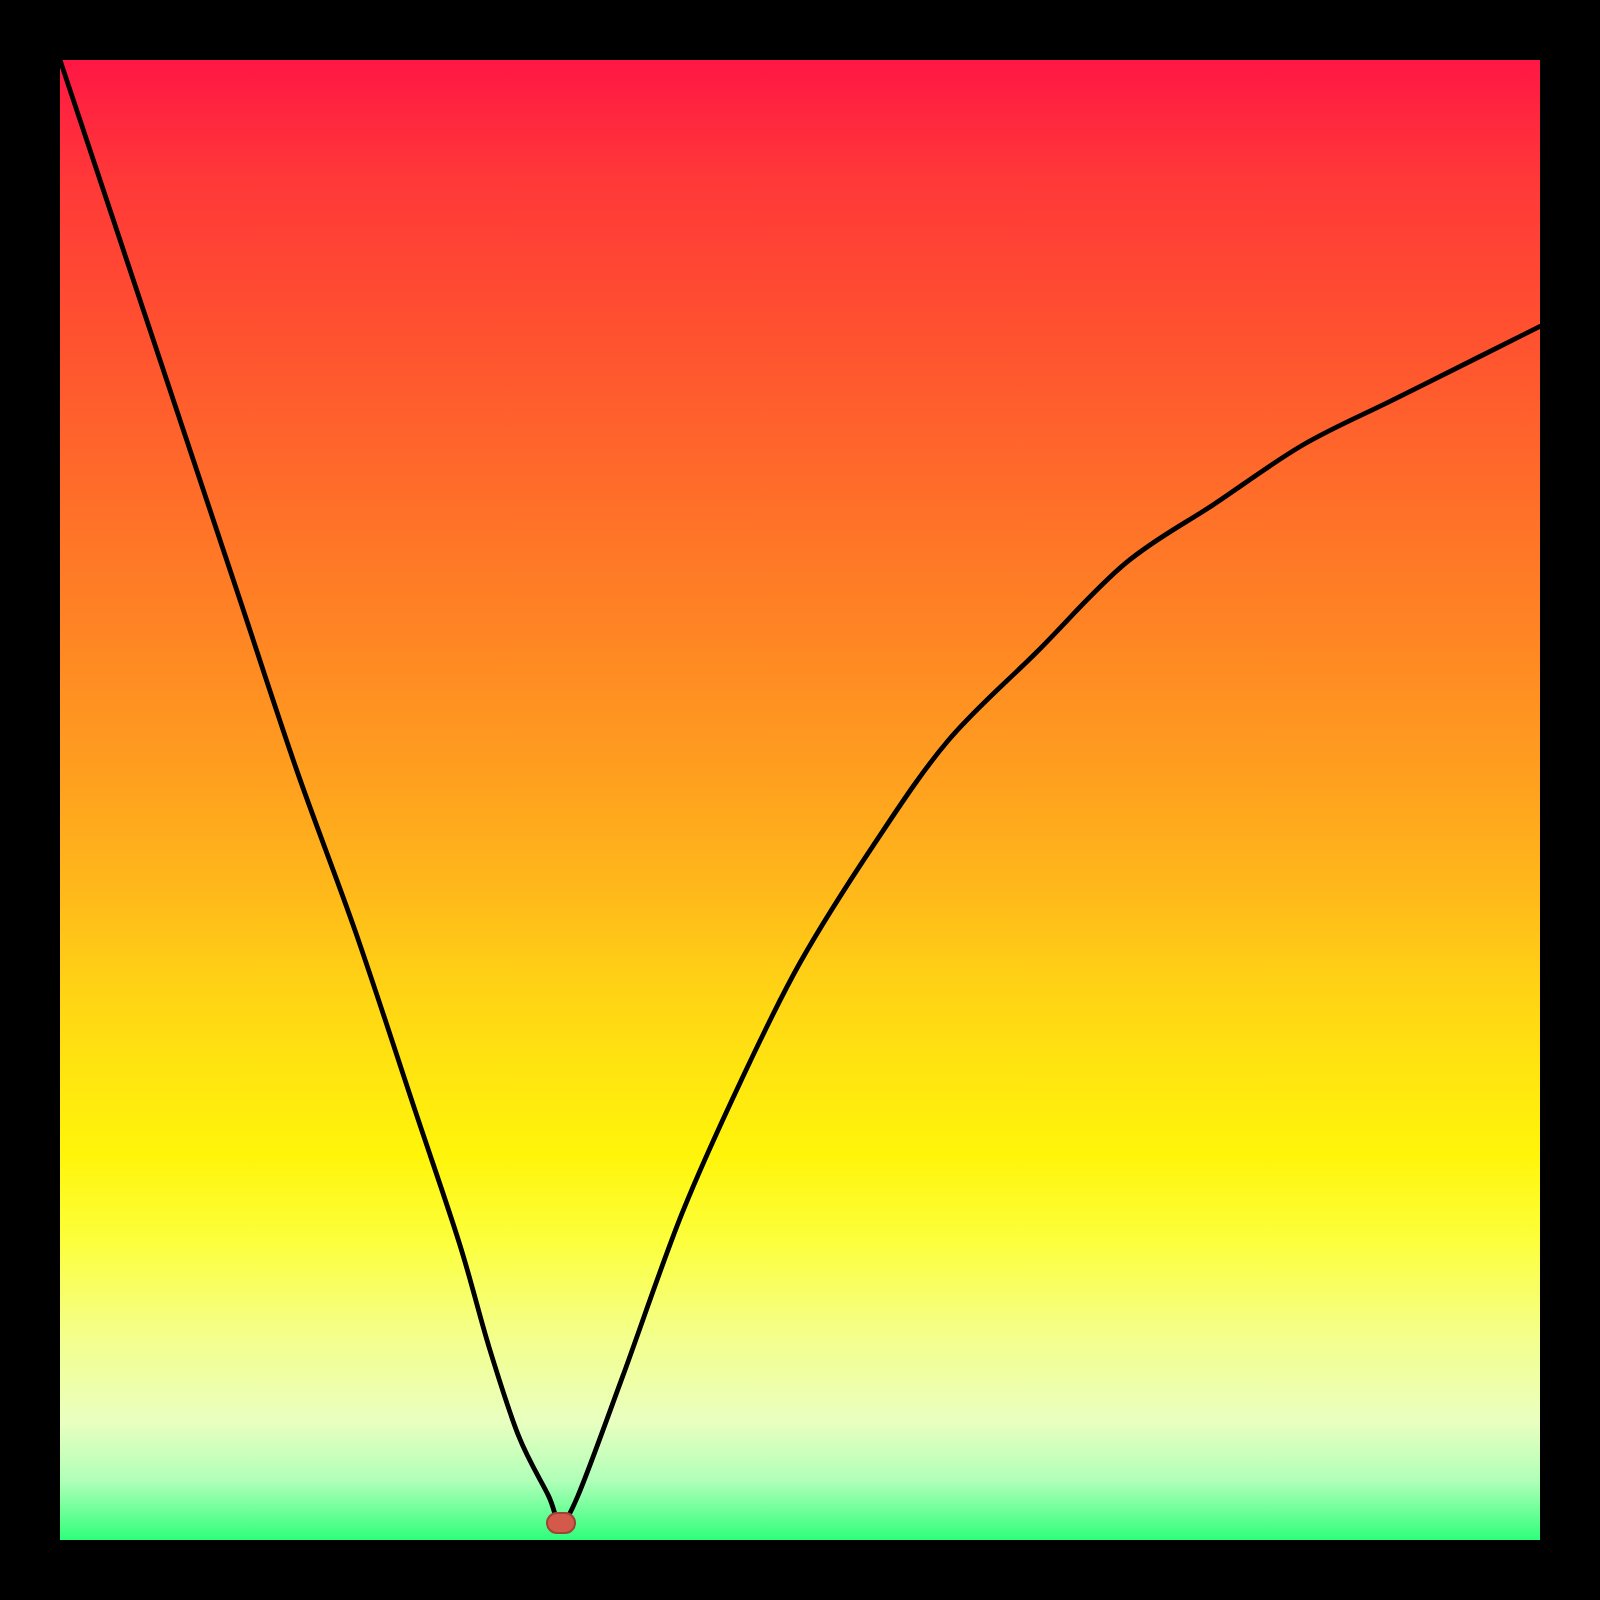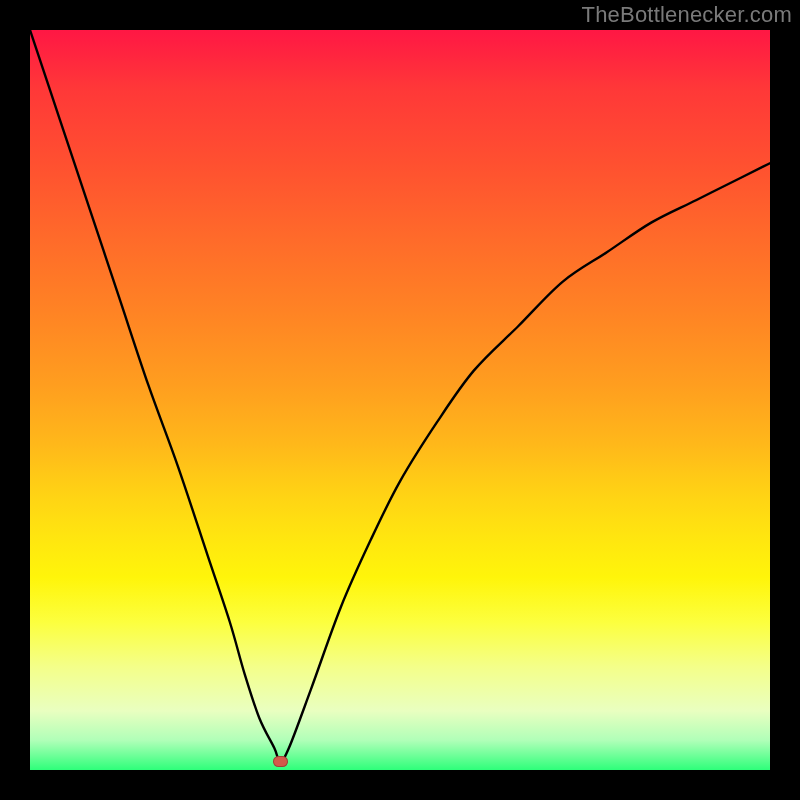--- a/index.html
+++ b/index.html
@@ -62,21 +62,20 @@
     height: 11px;
     border-radius: 6px;
     background: #d35a4a;
     box-shadow: 0 0 0 1px rgba(0,0,0,0.25) inset;
   }
 </style>
 </head>
 <body>
 
 <div class="frame">
-  <div class="attribution">TheBottlenecker.com</div>
 
   <div class="plot">
     <svg class="curve" viewBox="0 0 740 740" preserveAspectRatio="none">
       <path d="M 0.00 0.00 C 4.93 14.80, 19.73 59.20, 29.60 88.80 C 39.47 118.40, 49.33 148.00, 59.20 177.60 C 69.07 207.20, 78.93 236.80, 88.80 266.40 C 98.67 296.00, 108.53 326.83, 118.40 355.20 C 128.27 383.57, 138.13 408.23, 148.00 436.60 C 157.87 464.97, 168.97 499.50, 177.60 525.40 C 186.23 551.30, 193.63 572.27, 199.80 592.00 C 205.97 611.73, 209.67 627.77, 214.60 643.80 C 219.53 659.83, 224.47 675.87, 229.40 688.20 C 234.33 700.53, 240.75 710.65, 244.20 717.80 C 247.65 724.95, 247.65 731.12, 250.12 731.12 C 252.59 731.12, 253.82 729.89, 259.00 717.80 C 264.18 705.71, 272.57 682.03, 281.20 658.60 C 289.83 635.17, 300.93 601.87, 310.80 577.20 C 320.67 552.53, 330.53 531.57, 340.40 510.60 C 350.27 489.63, 358.90 471.13, 370.00 451.40 C 381.10 431.67, 394.67 410.70, 407.00 392.20 C 419.33 373.70, 430.43 356.43, 444.00 340.40 C 457.57 324.37, 473.60 310.80, 488.40 296.00 C 503.20 281.20, 518.00 263.93, 532.80 251.60 C 547.60 239.27, 562.40 231.87, 577.20 222.00 C 592.00 212.13, 606.80 201.03, 621.60 192.40 C 636.40 183.77, 651.20 177.60, 666.00 170.20 C 680.80 162.80, 698.07 154.17, 710.40 148.00 C 722.73 141.83, 735.07 135.67, 740.00 133.20" fill="none" stroke="#000" stroke-width="2.4" stroke-linecap="round" stroke-linejoin="round"></path>
     </svg>
     <div class="dot" style="left: 242.62px; top: 725.62px; background: rgb(211, 90, 74);"></div>
   </div>
 </div>
 
 </body></html>

